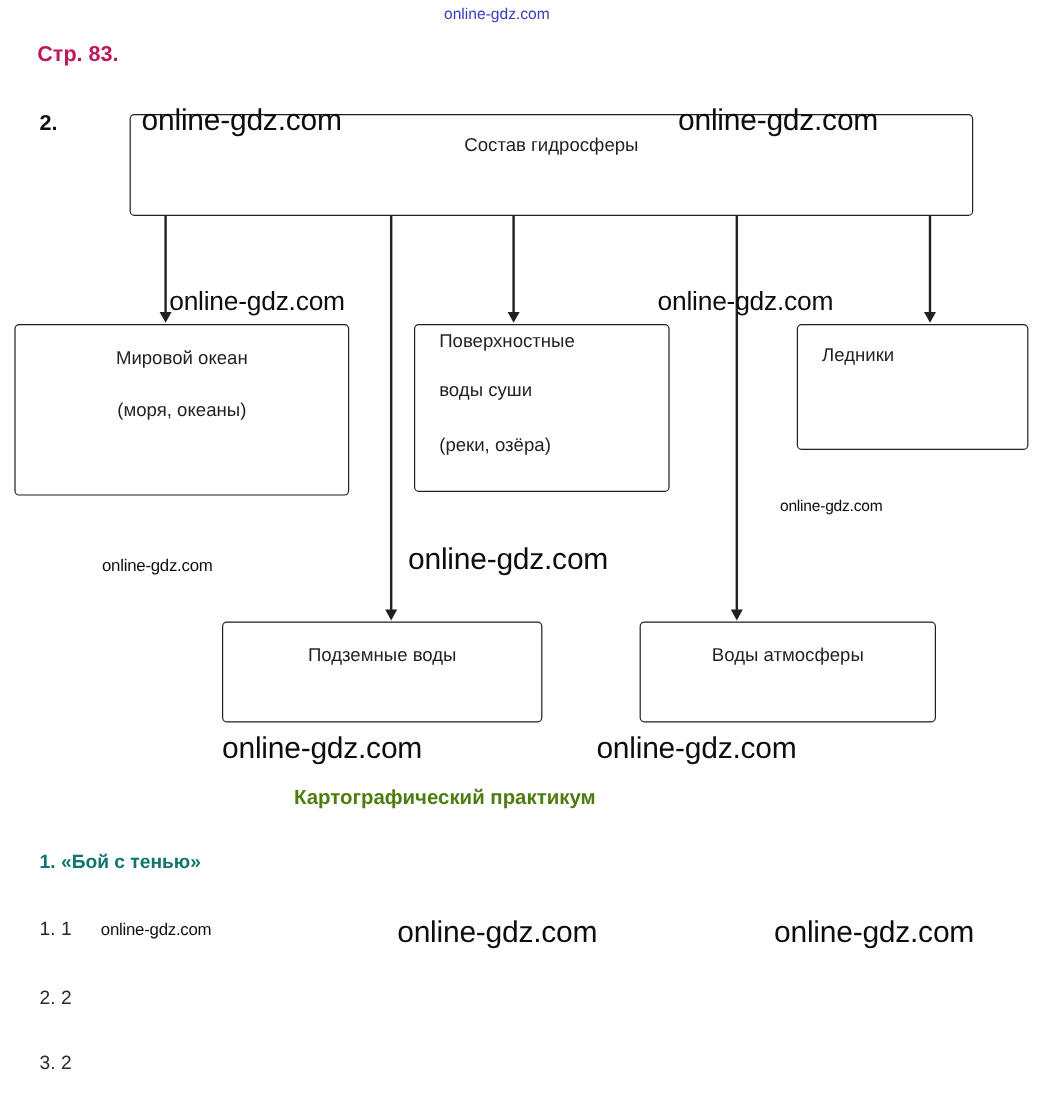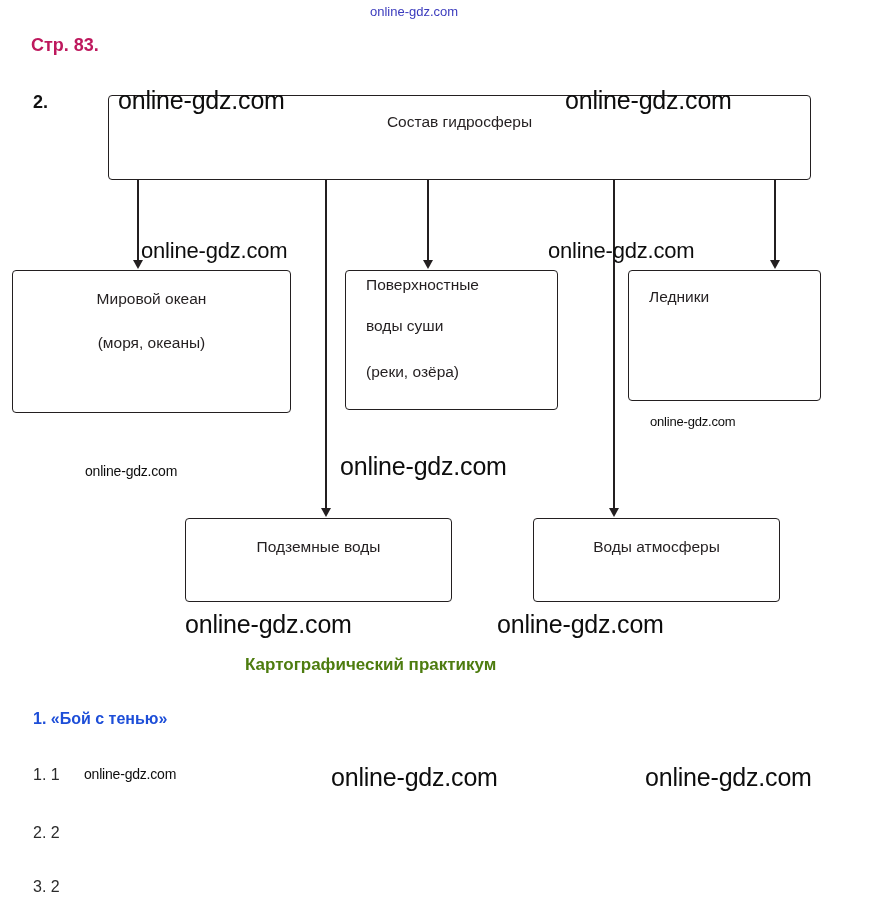--- a/index.html
+++ b/index.html
@@ -56,21 +56,21 @@
     color: #111111;
   }
   .section-title {
     font-size: 17px;
     font-weight: bold;
     color: #4d7c0f;
   }
   .sub-heading {
     font-size: 16px;
     font-weight: bold;
-    color: #1d4ed8;
+    color: #0f766e;
   }
   .list-num {
     font-size: 16px;
     color: #2b2b2b;
   }
 
   
   .node {
     position: absolute;
     box-sizing: border-box;
@@ -151,21 +151,21 @@
     <div class="node-label" style="top:20px;">Мировой океан</div>
     <div class="node-label" style="top:64px;">(моря, океаны)</div>
   </div>
 
   <div class="node" style="left:345px; top:270px; width:213px; height:140px;">
     <div class="node-label left-al" style="top:6px;">Поверхностные</div>
     <div class="node-label left-al" style="top:47px;">воды суши</div>
     <div class="node-label left-al" style="top:93px;">(реки, озёра)</div>
   </div>
 
-  <div class="node" style="left:628px; top:270px; width:193px; height:131px;">
+  <div class="node" style="left:664px; top:270px; width:193px; height:105px;">
     <div class="node-label left-al" style="top:18px;">Ледники</div>
   </div>
 
   <div class="wm wm-xs" style="left:650px; top:414px;">online-gdz.com</div>
   <div class="wm wm-sm" style="left:85px; top:463px;">online-gdz.com</div>
   <div class="wm wm-lg" style="left:340px; top:452px;">online-gdz.com</div>
 
   <div class="node" style="left:185px; top:518px; width:267px; height:84px;">
     <div class="node-label" style="top:20px;">Подземные воды</div>
   </div>

